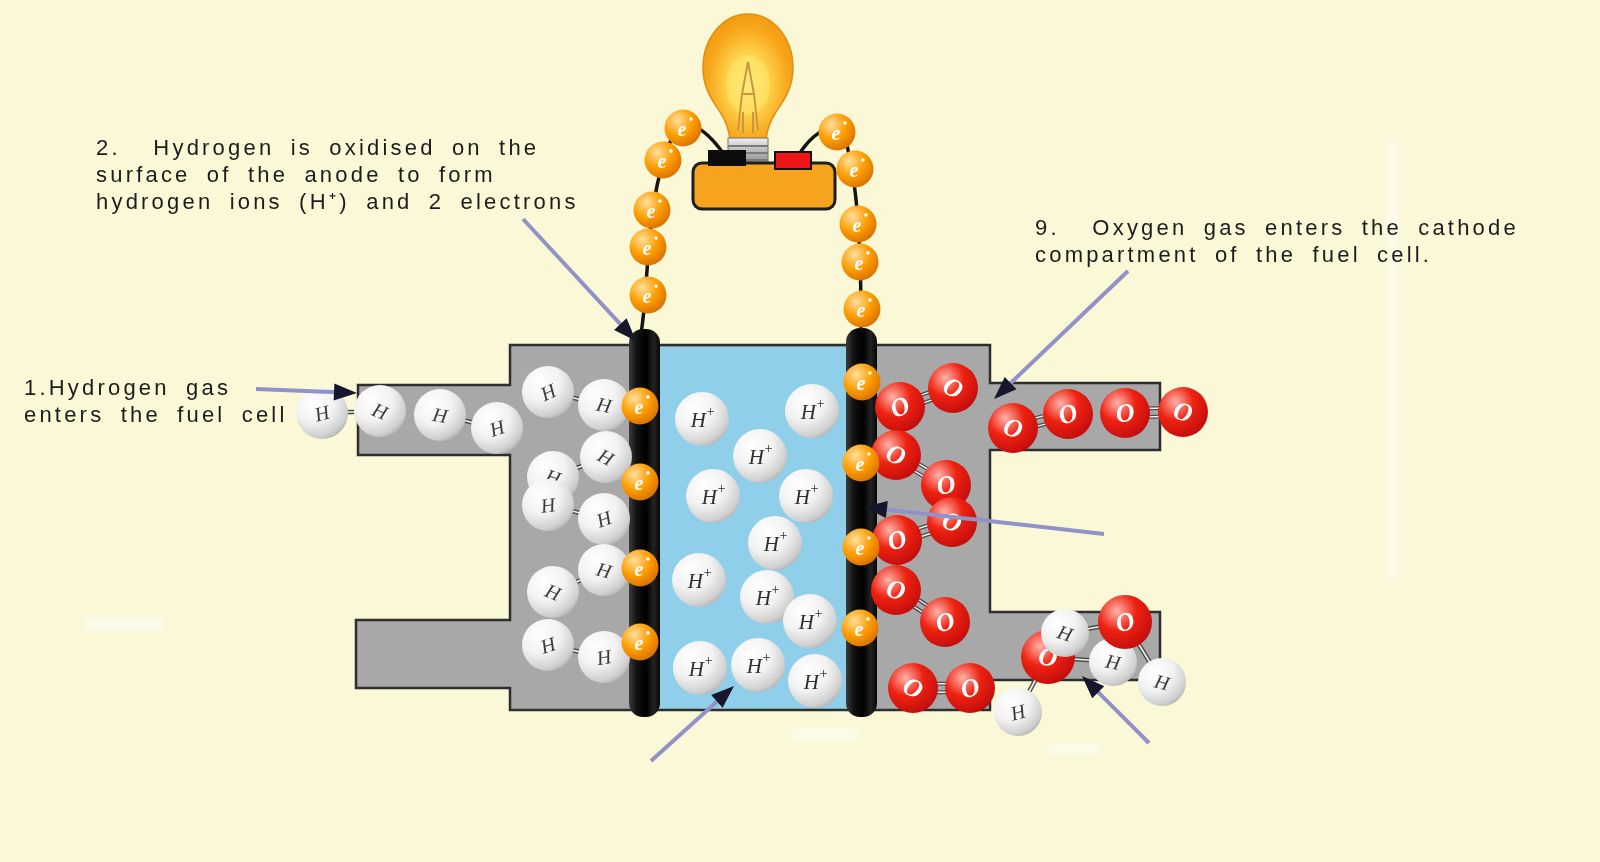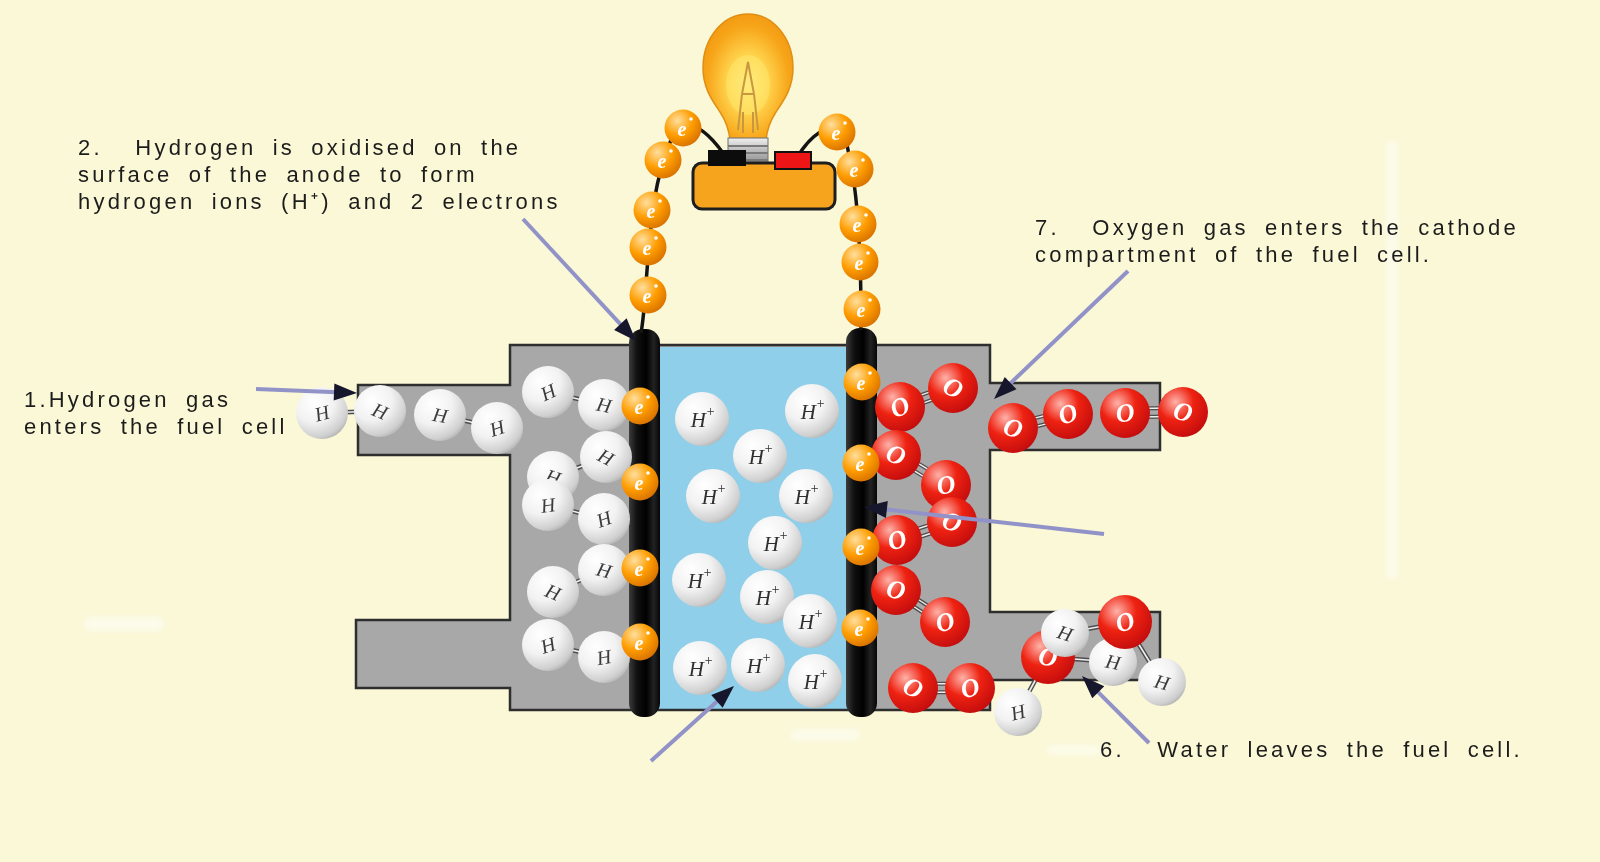--- a/index.html
+++ b/index.html
@@ -403,21 +403,20 @@
           <line x1="1104" y1="534" x2="883.874626323176" y2="509.23589546135736" stroke="#9193C8" stroke-width="4"></line>
           <polygon points="864,507 885.9055647005756,518.0179959679108 887.8060758427292,501.1245635932111" fill="#16162C"></polygon>
         </g>
         <g>
           <line x1="1149" y1="743" x2="1096.142135623731" y2="690.142135623731" stroke="#9193C8" stroke-width="4"></line>
           <polygon points="1082,676 1092.2530483272049,698.2738636073763 1104.2738636073764,686.253048327205" fill="#16162C"></polygon>
         </g>
       </g>
   </svg>
 
-  <div class="ann" style="left:24px;top:386px;width:340px">1.Hydrogen gas
+  <div class="ann" style="left:24px;top:374px;width:340px">1.Hydrogen gas
 enters the fuel cell</div>
-  <div class="ann" style="left:78px;top:134px;width:560px">2.  Hydrogen is oxidised on the
+  <div class="ann" style="left:96px;top:134px;width:560px">2.  Hydrogen is oxidised on the
 surface of the anode to form
 hydrogen ions (H⁺) and 2 electrons</div>
-  <div class="ann" style="left:1035px;top:214px;width:560px">7.  Oxygen gas enters the cathode
+  <div class="ann" style="left:1035px;top:214px;width:560px">9.  Oxygen gas enters the cathode
 compartment of the fuel cell.</div>
-  <div class="ann" style="left:1100px;top:736px;width:480px">6.  Water leaves the fuel cell.</div>
 </div>
 
 </body></html>

